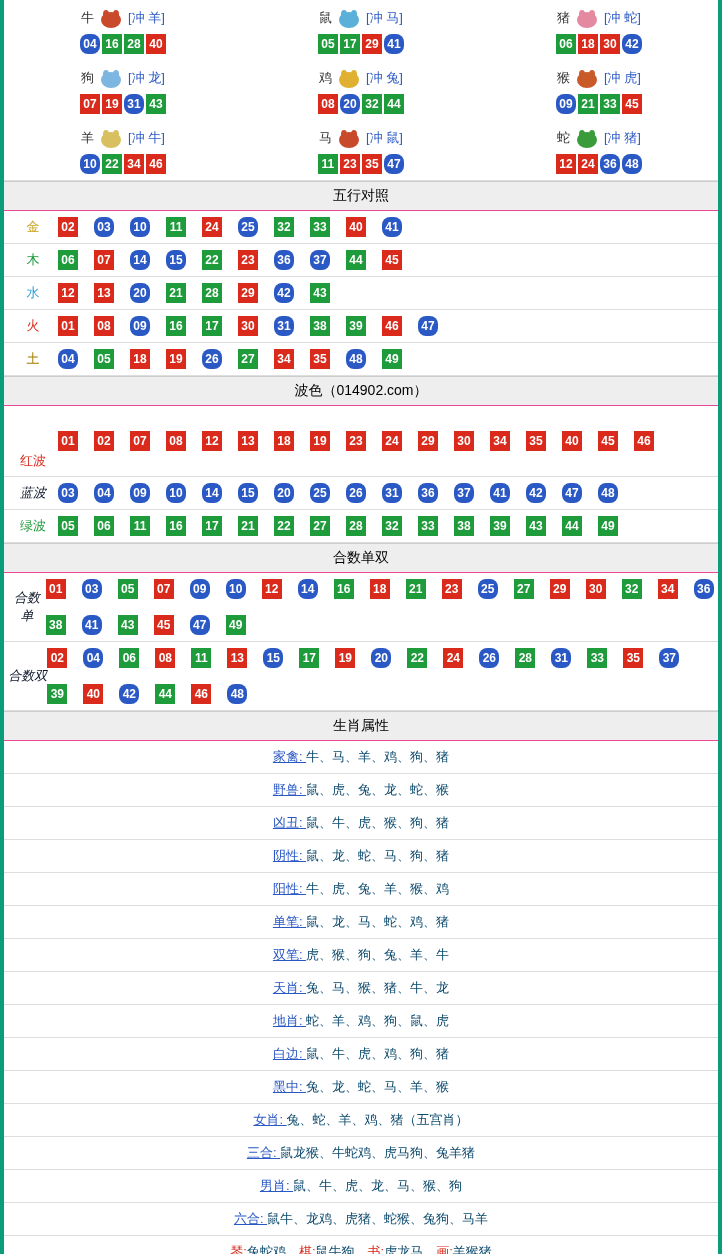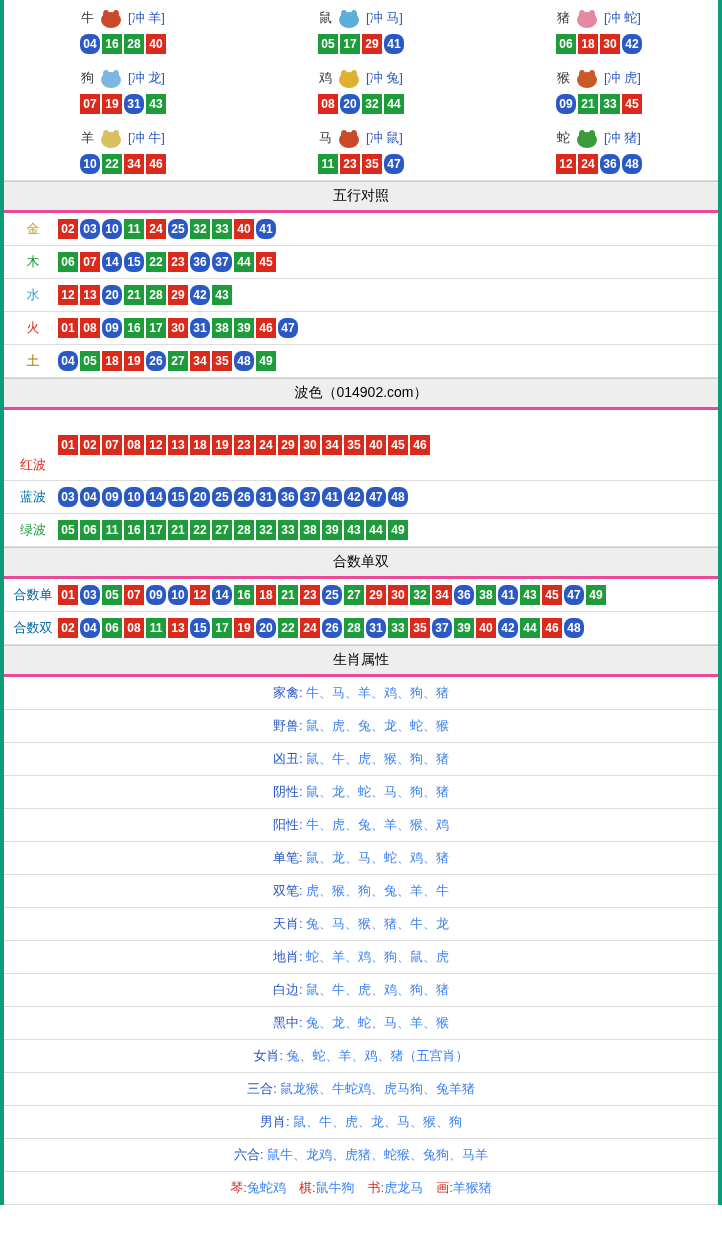--- a/index.html
+++ b/index.html
@@ -9,36 +9,36 @@
 .zodiac-cell { width:33.33%; text-align:center; padding:6px 0; }
 .zodiac-top { display:flex; align-items:center; justify-content:center; gap:2px; margin-bottom:4px; }
 .zname { color:#333; font-size:13px; }
 .zimg { width:30px; height:24px; display:inline-block; }
 .zconf { color:#2a58c4; font-size:13px; }
 .numrow { display:flex; justify-content:center; gap:2px; }
 .num { display:inline-block; width:20px; height:20px; line-height:20px; text-align:center; color:#fff; font-size:12px; font-weight:bold; }
 .red { background:#d92a1c; }
 .blue { background:#2a58c4;border-radius:8px; }
 .green { background:#1e9b3a; }
-.section-header { background:#eee; border-top:1px solid #ccc; border-bottom:3px solid #ec4899; text-align:center; padding:5px 0; font-size:14px; }
+.section-header { background:#eee; border-top:1px solid #ccc; border-bottom:1px solid #ec4899; text-align:center; padding:5px 0; font-size:14px; }
 .row { display:flex; align-items:center; border-bottom:1px solid #ddd; padding:6px 4px; }
 .row-label { width:50px; text-align:center; font-size:13px; }
-.row-nums { display:flex; gap:2px; flex-wrap:wrap; }
+.row-nums { display:flex; gap:16px; flex-wrap:wrap; }
 .lbl-gold { color:#c9a21a; }
 .lbl-wood { color:#1e9b3a; }
 .lbl-water { color:#2a9cd6; }
 .lbl-fire { color:#d92a1c; }
 .lbl-earth { color:#a67c00; }
 .lbl-red { color:#d92a1c;margin-top:40px; }
-.lbl-blue { color:#0369a1; }
+.lbl-blue { color:#0f172a;font-style:italic; }
 .lbl-green { color:#1e9b3a; }
 .attr-row { border-bottom:1px solid #ddd; text-align:center; padding:7px 0; font-size:13px; }
-.attr-lbl { color:#2a58c4; }
+.attr-lbl { color:#2a58c4;text-decoration:underline; }
 .attr-lbl.r { color:#d92a1c; font-weight:normal; }
-.attr-val { color:#3b82f6; }
+.attr-val { color:#0c4a6e; }
 
 .zshape { width:30px; height:24px; }
 </style>
 </head>
 <body>
 
 <div class="container">
 
   <div class="zodiac-grid" id="zodiac-grid">
       <div class="zodiac-cell">

